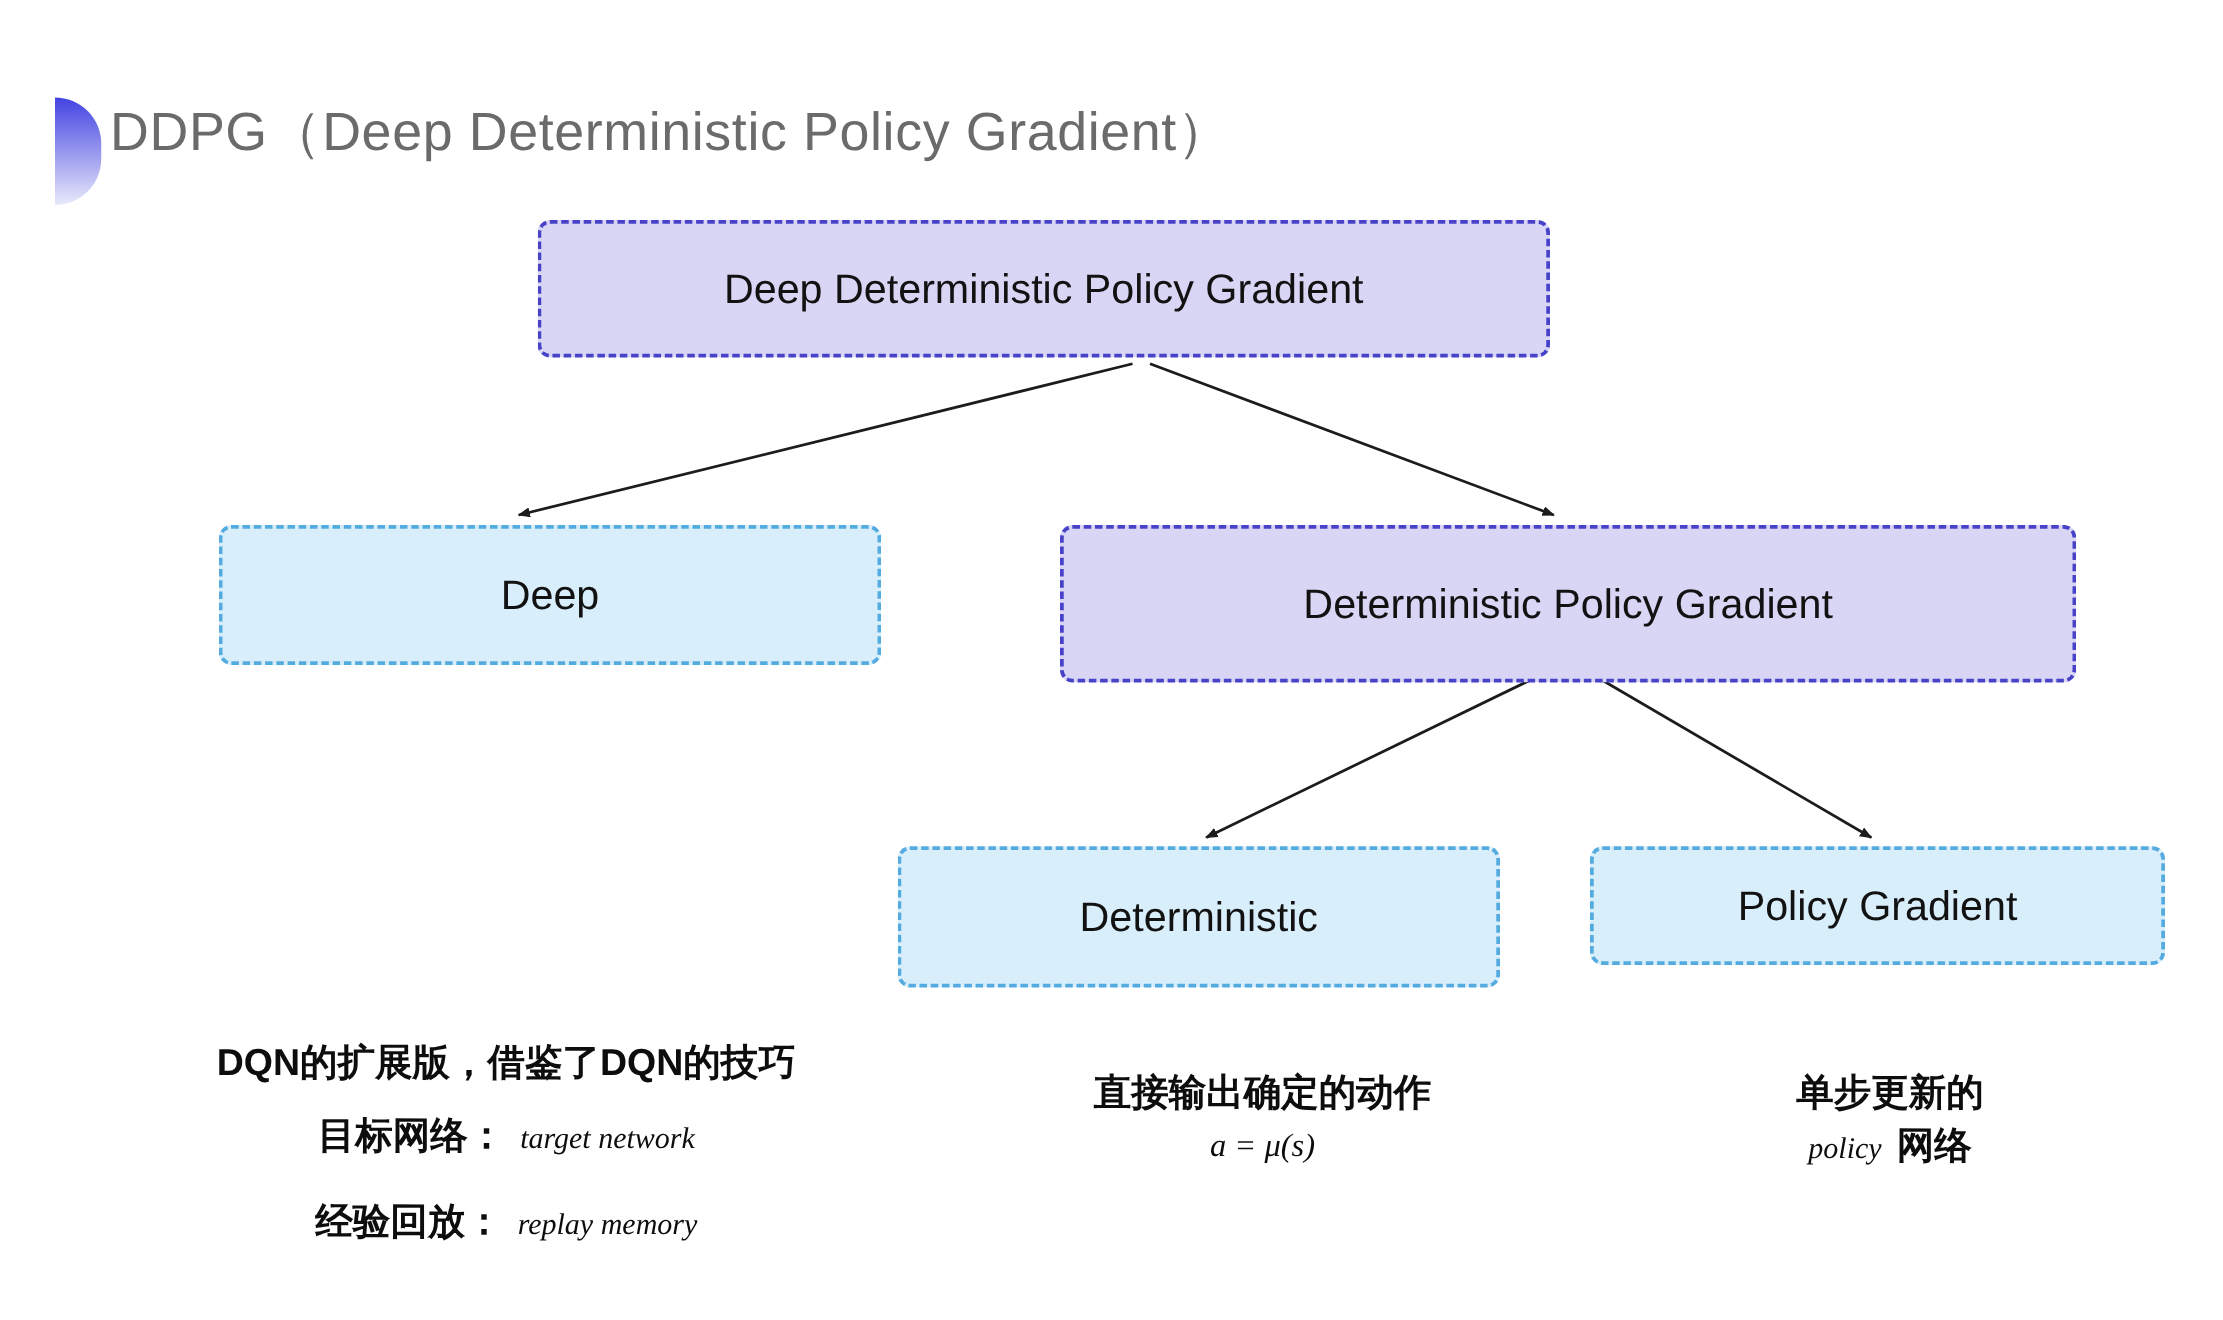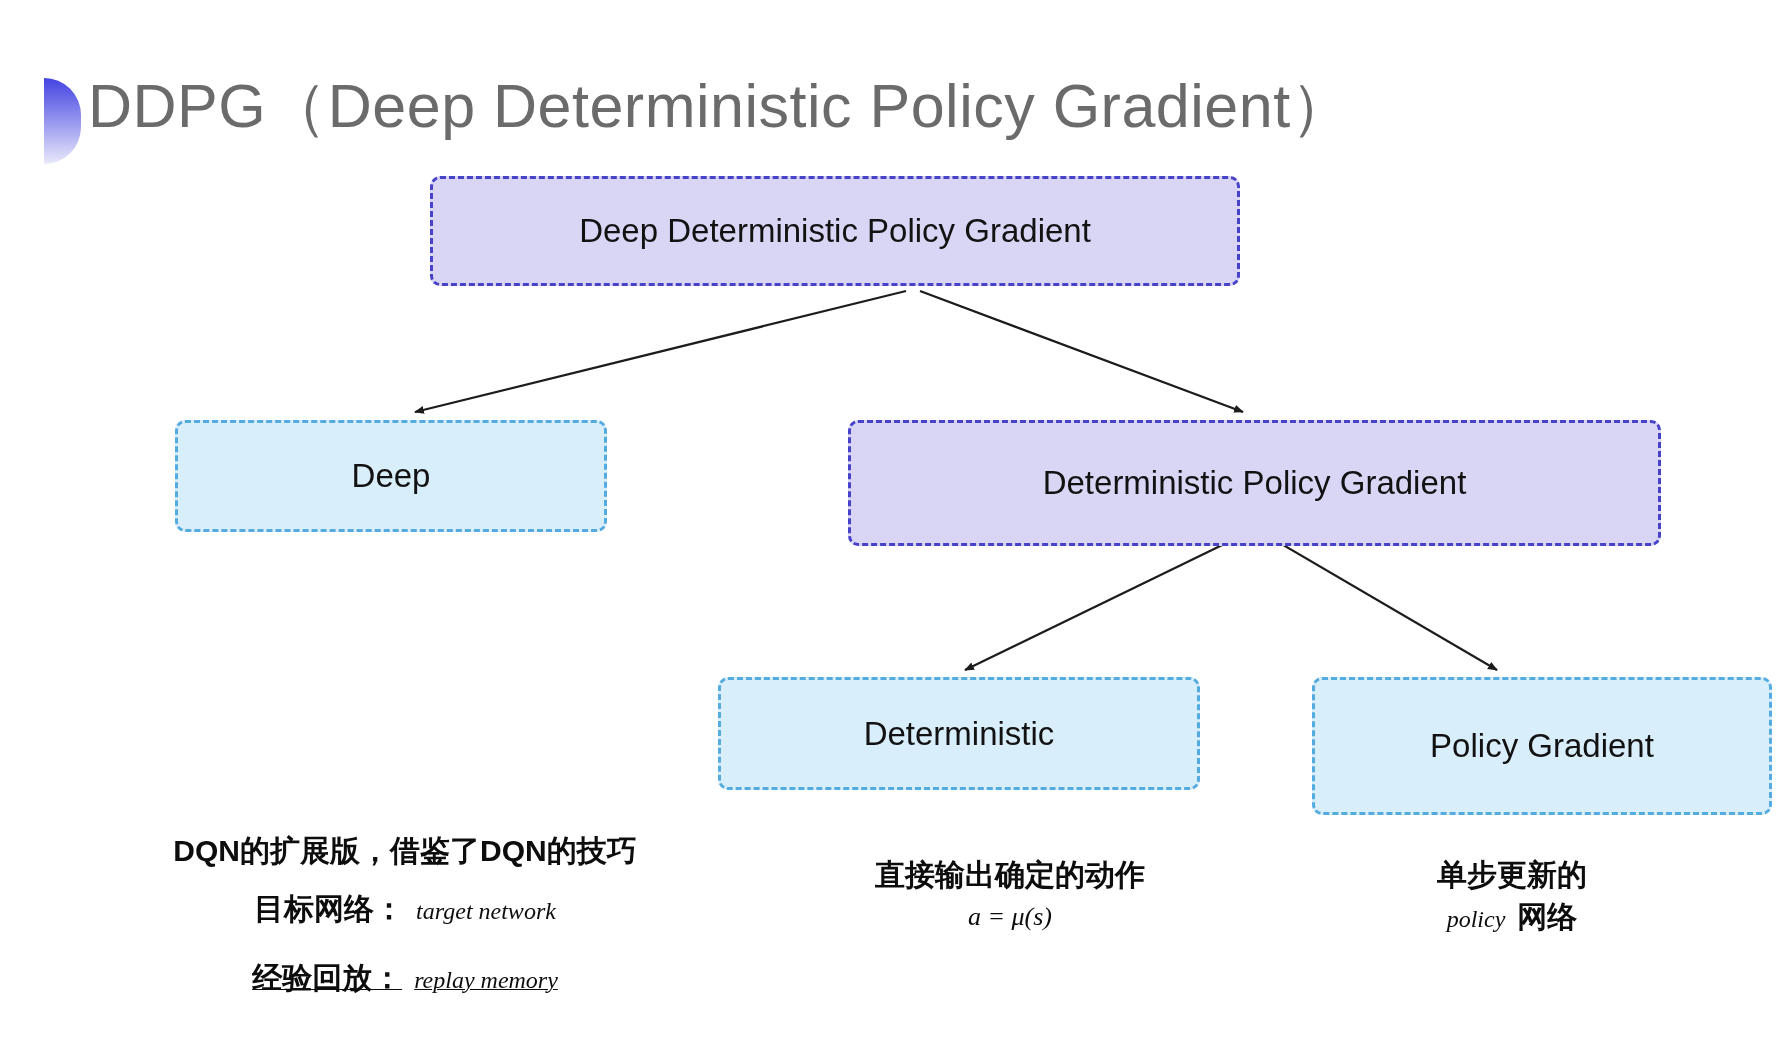--- a/index.html
+++ b/index.html
@@ -19,55 +19,55 @@
   .slide{position:absolute;inset:0;background:var(--background);}
 
   
   .accent{
     position:absolute;left:44px;top:78px;width:37px;height:86px;
     border-radius:0 43px 43px 0;
     background:linear-gradient(180deg,var(--accent-top) 0%,var(--accent-bottom) 100%);
   }
   .page-title{
     position:absolute;left:88px;top:78px;
-    font-size:61px;line-height:56px;font-weight:500;
+    font-size:43px;line-height:56px;font-weight:500;
     color:var(--title-text);letter-spacing:0.5px;white-space:nowrap;
   }
 
   
   .node{
     position:absolute;display:flex;align-items:center;justify-content:center;
     border-radius:10px;border:3px dashed;
     font-size:33px;font-weight:500;color:var(--node-text);
     text-align:center;white-space:nowrap;
   }
   .node.lavender{background:var(--lavender-fill);border-color:var(--lavender-border);}
   .node.cyan{background:var(--cyan-fill);border-color:var(--cyan-border);}
   .node-ddpg{left:430px;top:176px;width:810px;height:110px;}
-  .node-deep{left:175px;top:420px;width:432px;height:112px;}
+  .node-deep{left:175px;top:420px;width:530px;height:112px;}
   .node-dpg{left:848px;top:420px;width:813px;height:126px;}
   .node-det{left:718px;top:677px;width:482px;height:113px;}
-  .node-pg{left:1272px;top:677px;width:460px;height:138px;margin-left:40px;}
+  .node-pg{left:1272px;top:677px;width:460px;height:95px;}
 
   
   svg.edges{position:absolute;inset:0;width:1778px;height:1056px;pointer-events:none;}
   .edge{stroke:var(--arrow);stroke-width:2.2;fill:none;}
   .arrowhead{fill:var(--arrow);}
 
   
   .note{position:absolute;text-align:center;color:#0d0d0d;}
   .note .zh{font-weight:600;font-size:30px;line-height:38px;}
   .note .en{
     font-family:"Liberation Serif","DejaVu Serif",serif;
     font-style:italic;font-size:24px;font-weight:500;margin-left:12px;
   }
   .note-deep{left:120px;top:832px;width:570px;}
   .note-deep .row{line-height:38px;}
   .note-deep .row2{margin-top:20px;}
-  .note-deep .row3{margin-top:26px;text-decoration:underline;}
+  .note-deep .row3{margin-top:26px;}
   .note-det{left:790px;top:856px;width:440px;}
   .note-det .formula{
     font-family:"Liberation Serif","DejaVu Serif",serif;
     font-style:italic;font-size:26px;line-height:38px;margin-top:4px;font-weight:500;
   }
   .note-pg{left:1292px;top:856px;width:440px;}
   .note-pg .row2{margin-top:4px;line-height:38px;}
   .note-pg .en{margin-left:0;margin-right:12px;}
 </style>
 </head>

